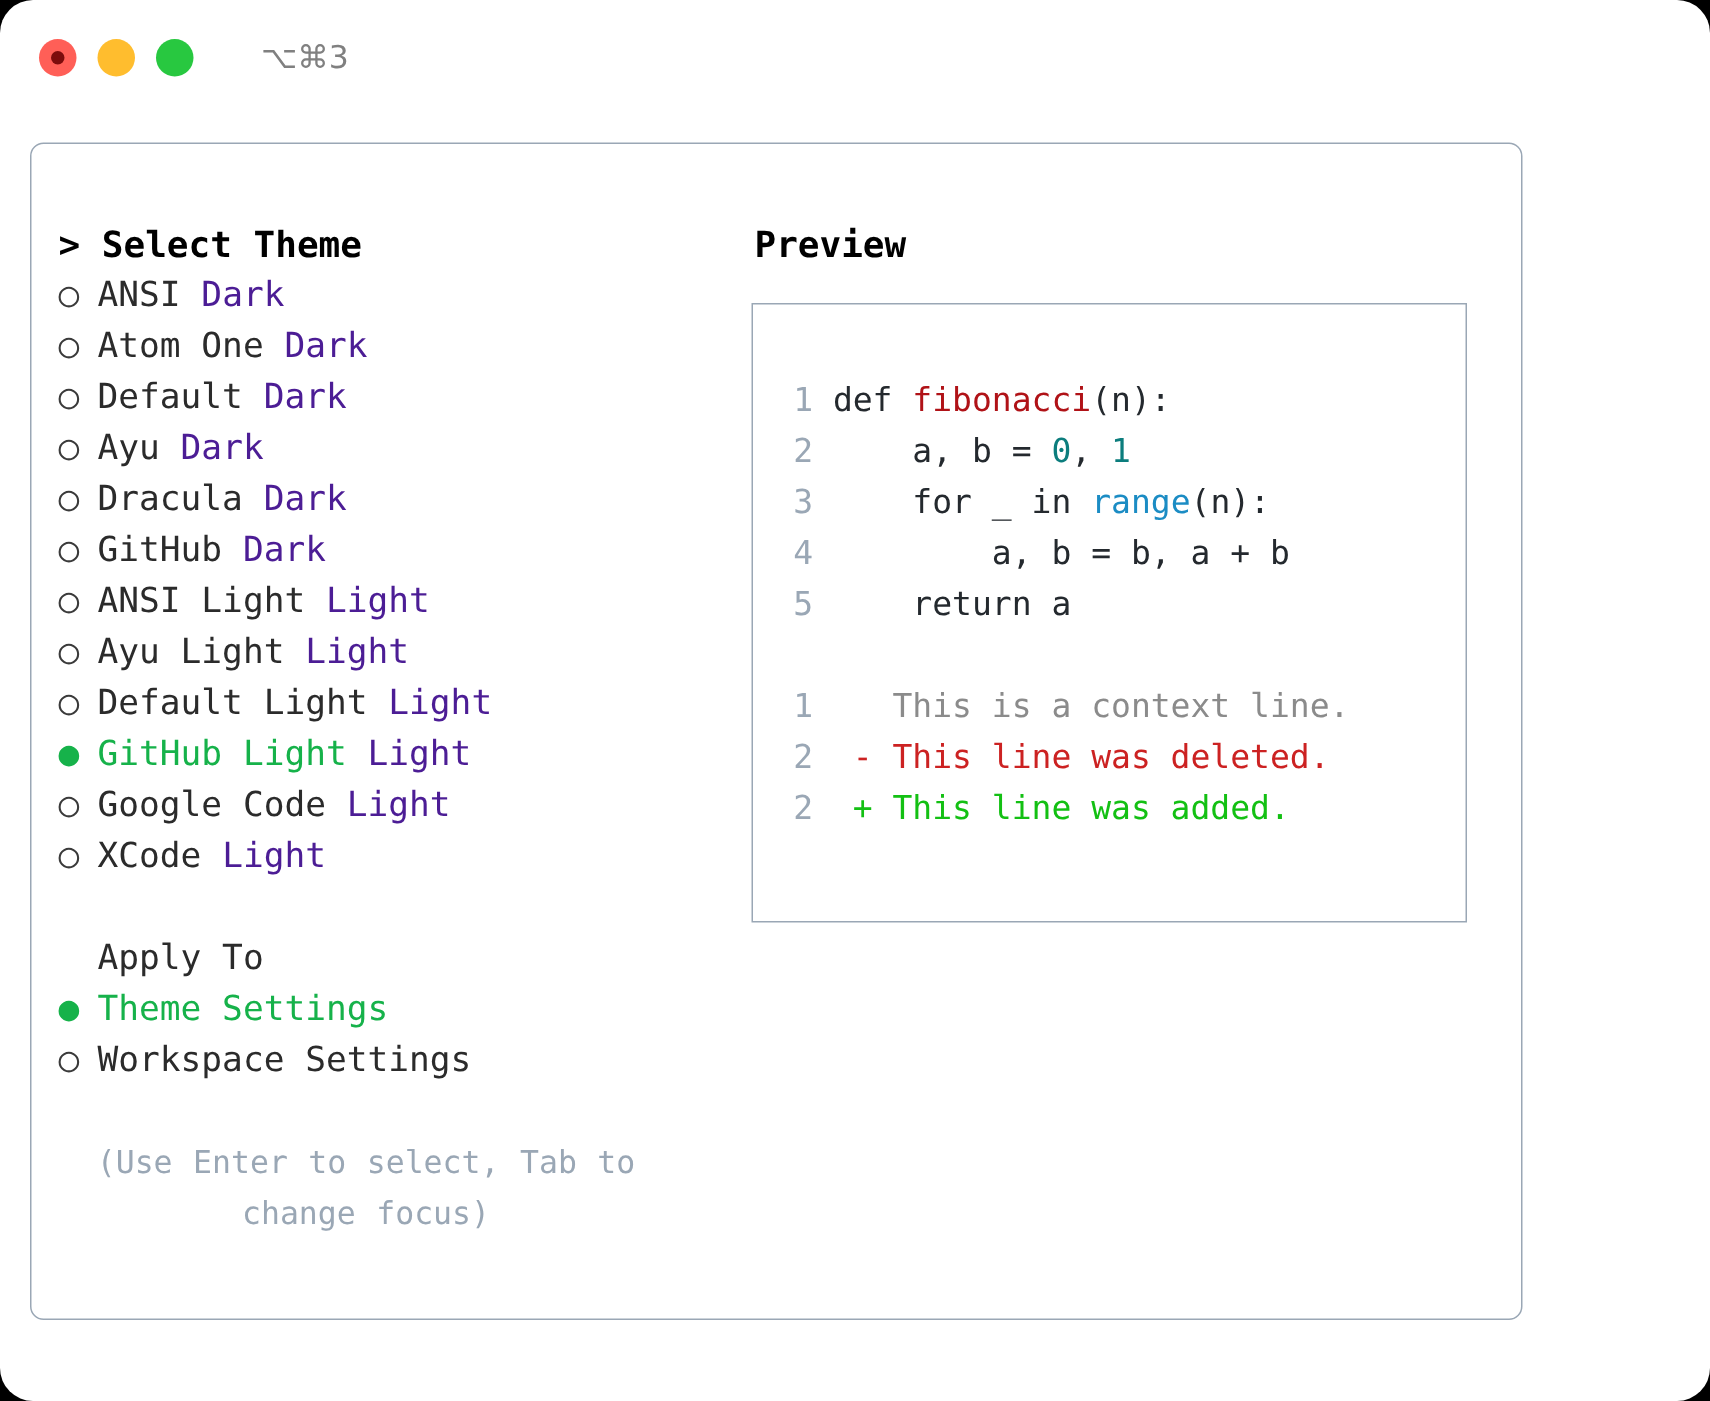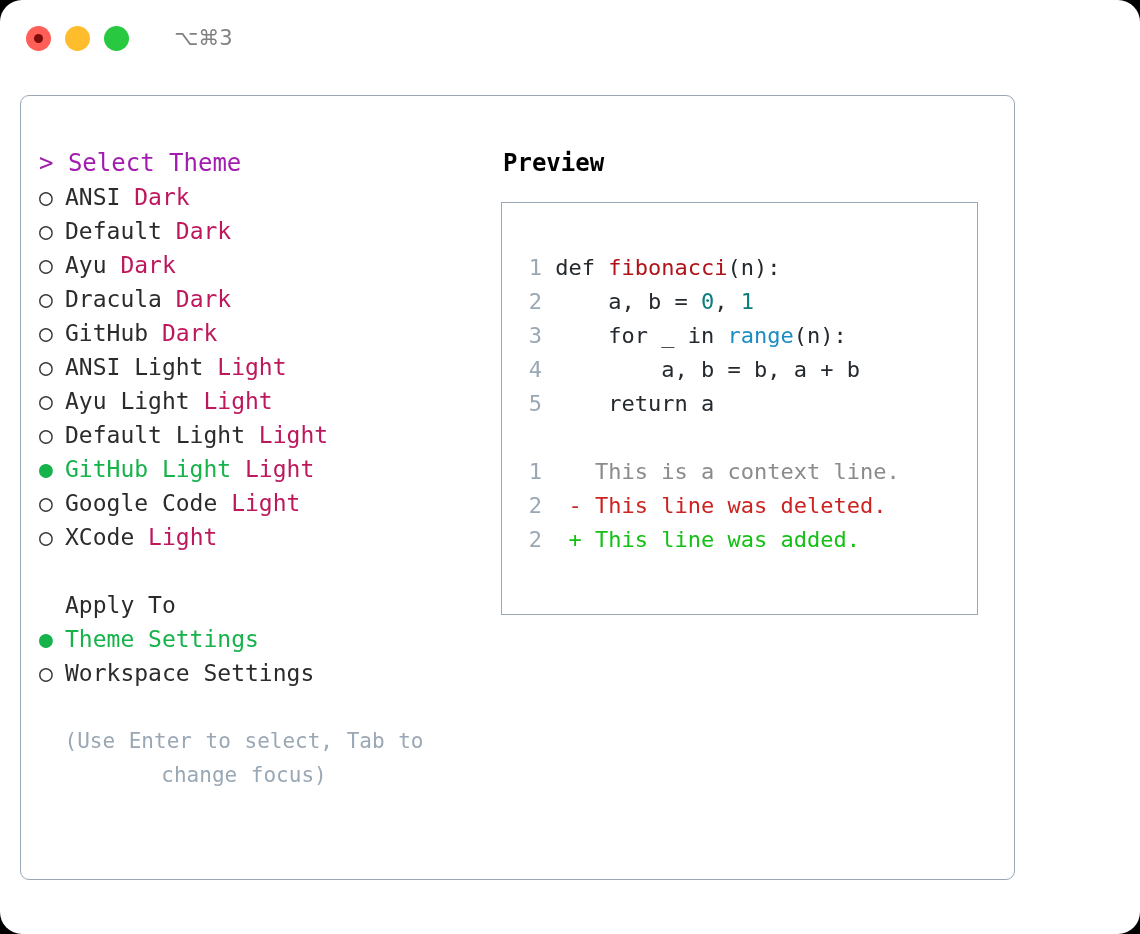--- a/index.html
+++ b/index.html
@@ -98,42 +98,42 @@
   }
   .col-right {
     flex: 1;
     padding: 50px 0 0 10px;
     box-sizing: border-box;
   }
 
   
   .list-header {
     font-size: 24px;
-    font-weight: normal;
-    color: #a21caf;
+    font-weight: bold;
+    color: #000000;
     line-height: 34px;
     white-space: pre;
   }
 
   .theme-row {
     font-size: 23px;
     line-height: 34px;
     color: #2b2b2b;
     white-space: pre;
     display: block;
   }
   .marker {
     display: inline-block;
     width: 26px;
   }
   .marker-off { color: #3a3a3a; }
   .marker-on  { color: #16b24a; }
   .theme-name { color: #2b2b2b; }
   .theme-name.sel { color: #16b24a; }
-  .theme-kind { color: #be185d; }
+  .theme-kind { color: #4c1d95; }
 
   .section-gap { height: 34px; }
 
   .apply-header {
     font-size: 23px;
     line-height: 34px;
     color: #2b2b2b;
     white-space: pre;
     padding-left: 26px;
   }
@@ -205,20 +205,21 @@
   </div>
 
   <div class="panel">
     <div class="panel-inner">
 
       <div class="col-left">
         <div class="list-header">&gt; Select Theme</div>
 
         <div id="theme-list">
             <div class="theme-row"><span class="marker marker-off">○</span><span class="theme-name">ANSI</span><span class="theme-kind"> Dark</span></div>
+            <div class="theme-row"><span class="marker marker-off">○</span><span class="theme-name">Atom One</span><span class="theme-kind"> Dark</span></div>
             <div class="theme-row"><span class="marker marker-off">○</span><span class="theme-name">Default</span><span class="theme-kind"> Dark</span></div>
             <div class="theme-row"><span class="marker marker-off">○</span><span class="theme-name">Ayu</span><span class="theme-kind"> Dark</span></div>
             <div class="theme-row"><span class="marker marker-off">○</span><span class="theme-name">Dracula</span><span class="theme-kind"> Dark</span></div>
             <div class="theme-row"><span class="marker marker-off">○</span><span class="theme-name">GitHub</span><span class="theme-kind"> Dark</span></div>
             <div class="theme-row"><span class="marker marker-off">○</span><span class="theme-name">ANSI Light</span><span class="theme-kind"> Light</span></div>
             <div class="theme-row"><span class="marker marker-off">○</span><span class="theme-name">Ayu Light</span><span class="theme-kind"> Light</span></div>
             <div class="theme-row"><span class="marker marker-off">○</span><span class="theme-name">Default Light</span><span class="theme-kind"> Light</span></div>
             <div class="theme-row"><span class="marker marker-on">●</span><span class="theme-name sel">GitHub Light</span><span class="theme-kind"> Light</span></div>
             <div class="theme-row"><span class="marker marker-off">○</span><span class="theme-name">Google Code</span><span class="theme-kind"> Light</span></div>
             <div class="theme-row"><span class="marker marker-off">○</span><span class="theme-name">XCode</span><span class="theme-kind"> Light</span></div>

